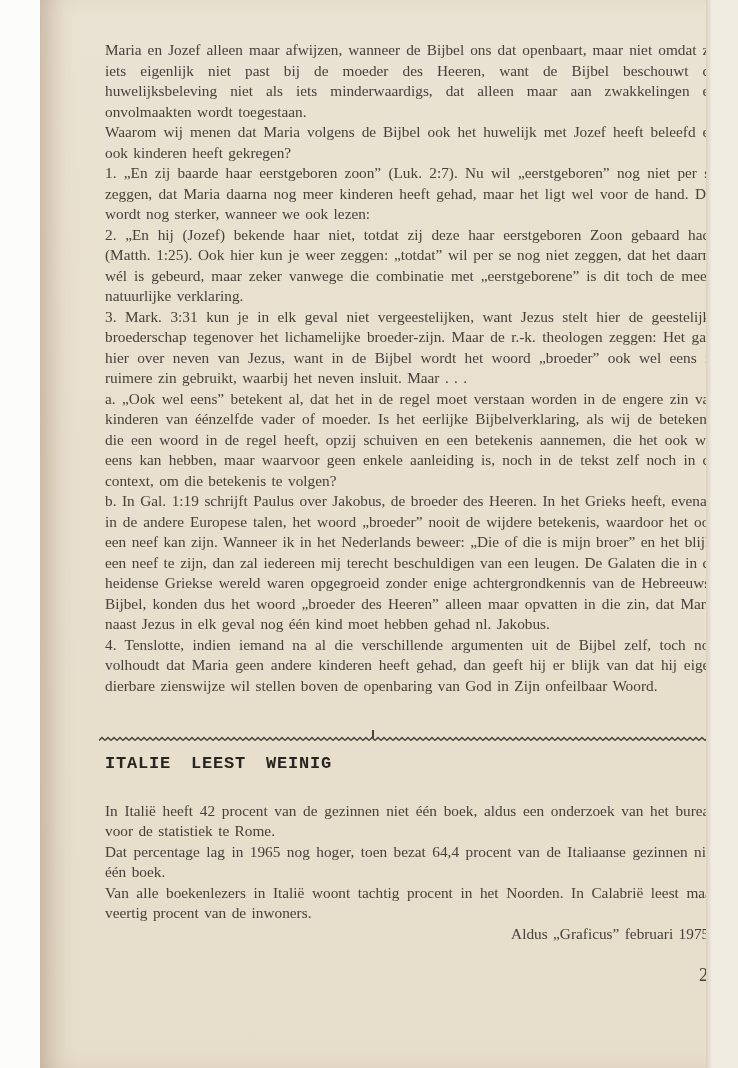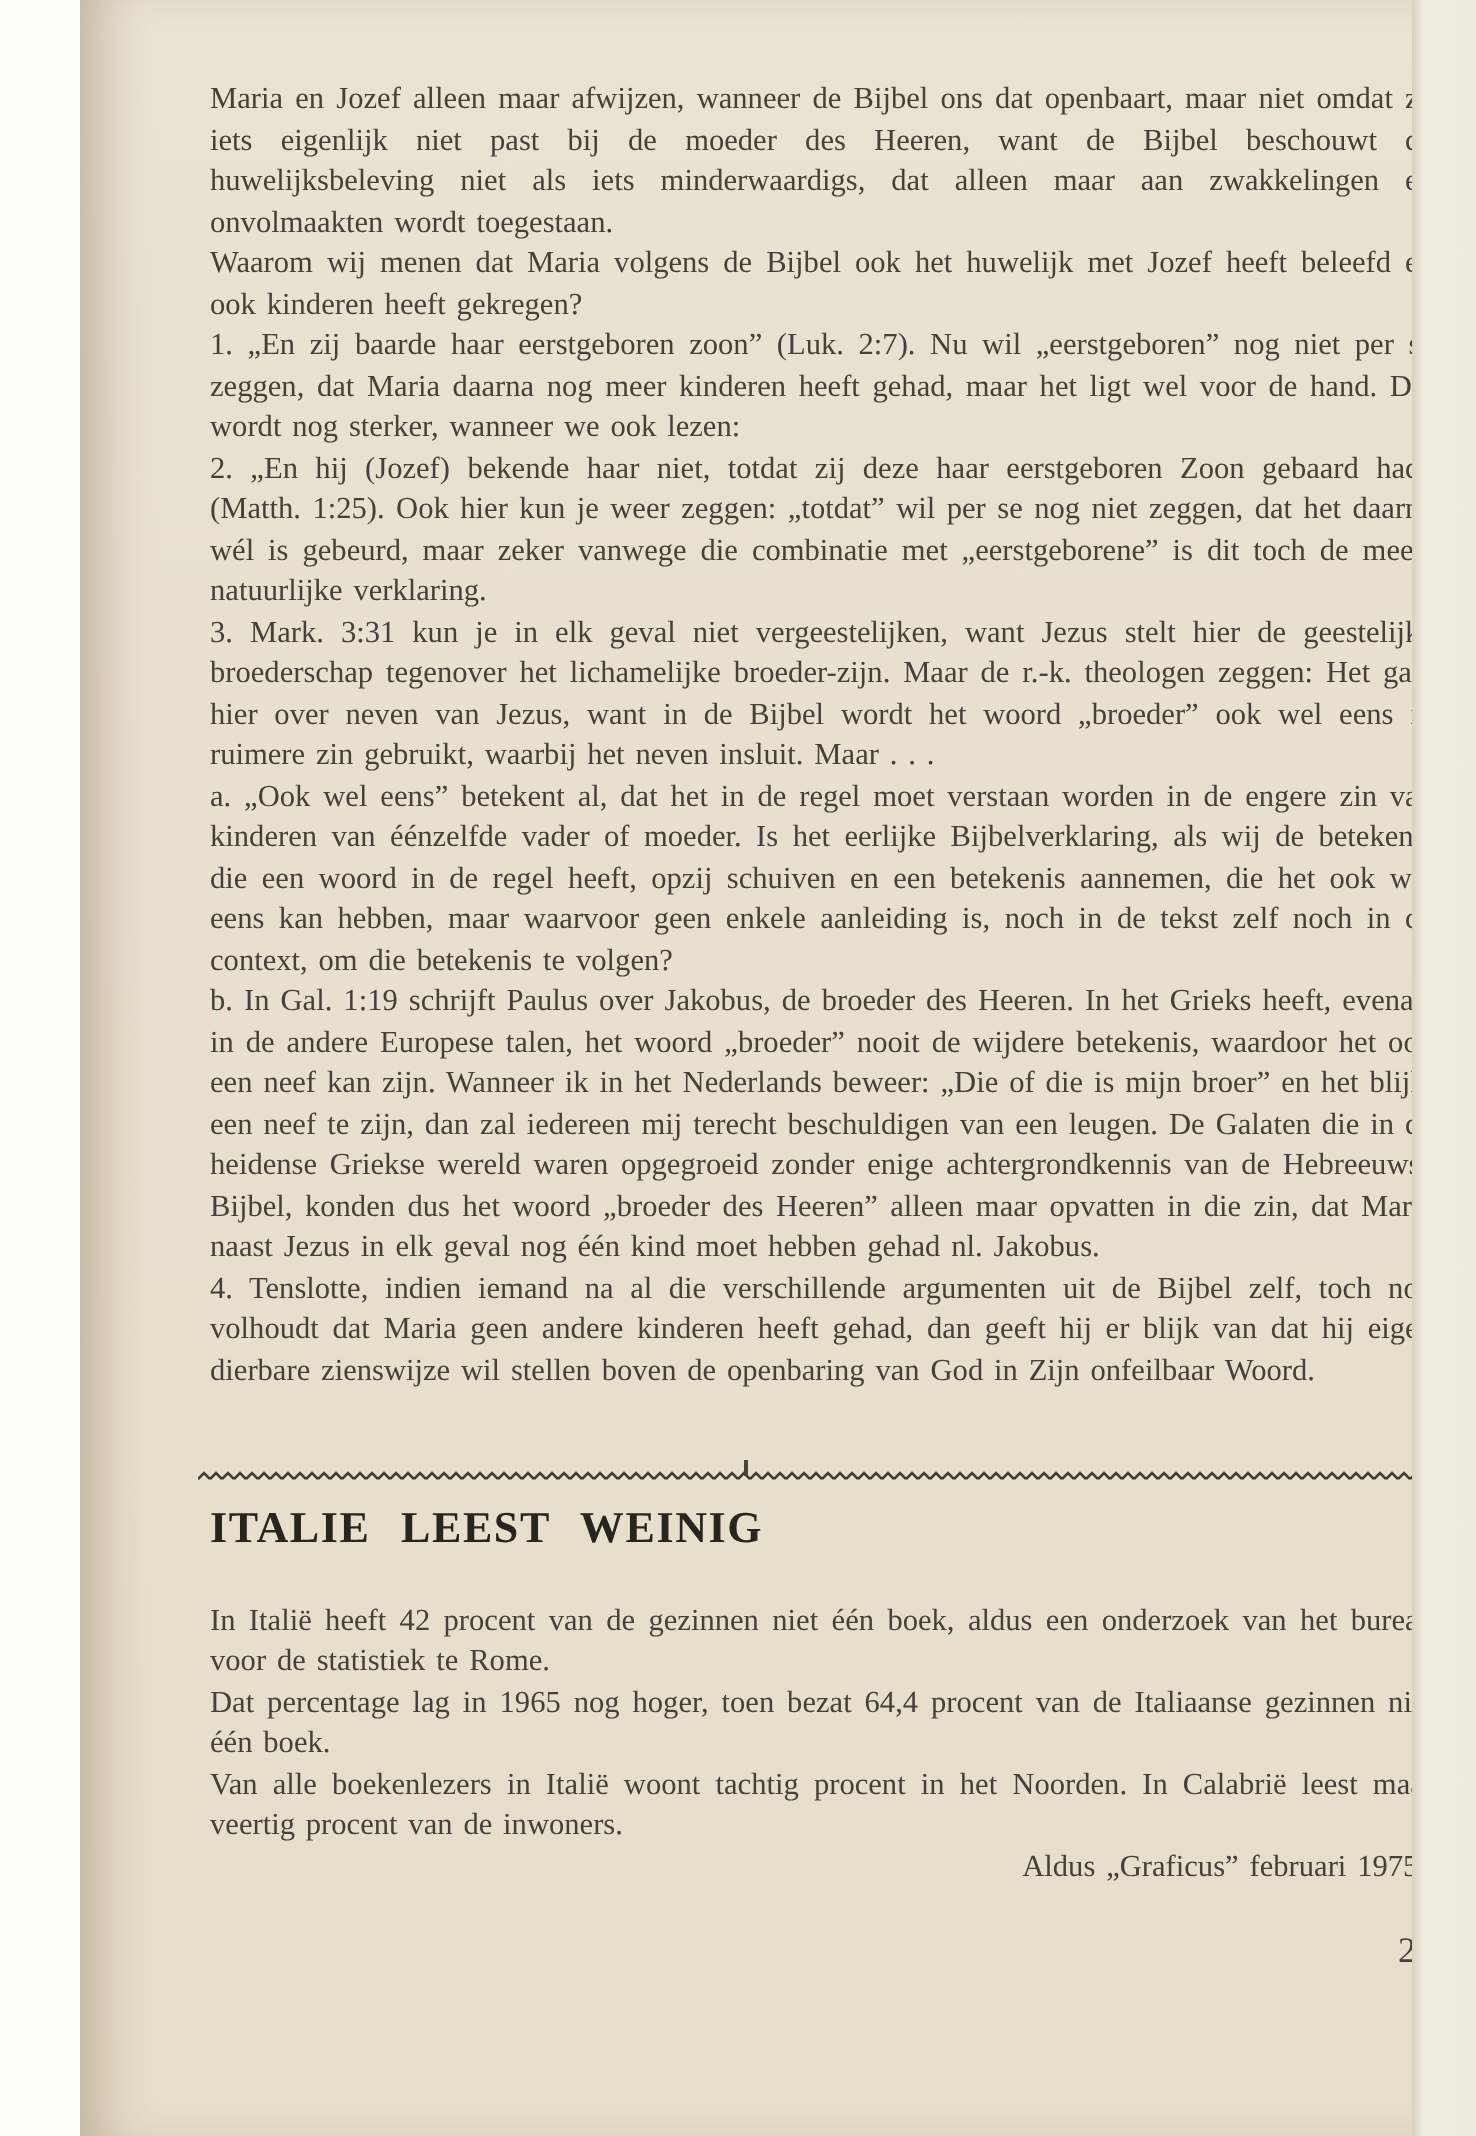--- a/index.html
+++ b/index.html
@@ -59,23 +59,23 @@
   .divider-artifact {
     position: absolute;
     left: 273px;
     top: 3px;
     width: 1.5px;
     height: 8px;
     background: #4a443c;
   }
   h1.section-heading {
     margin: 21px 0 0 0;
-    font-family: Liberation Serif, serif;
+    font-family: Liberation Mono, monospace;
     font-weight: bold;
-    font-size: 22px;
+    font-size: 17px;
     letter-spacing: 0.8px;
     word-spacing: 9px;
     color: #282520;
     text-align: left;
   }
   .article2-body {
     margin-top: 26px;
   }
   .attribution {
     text-align: right;

